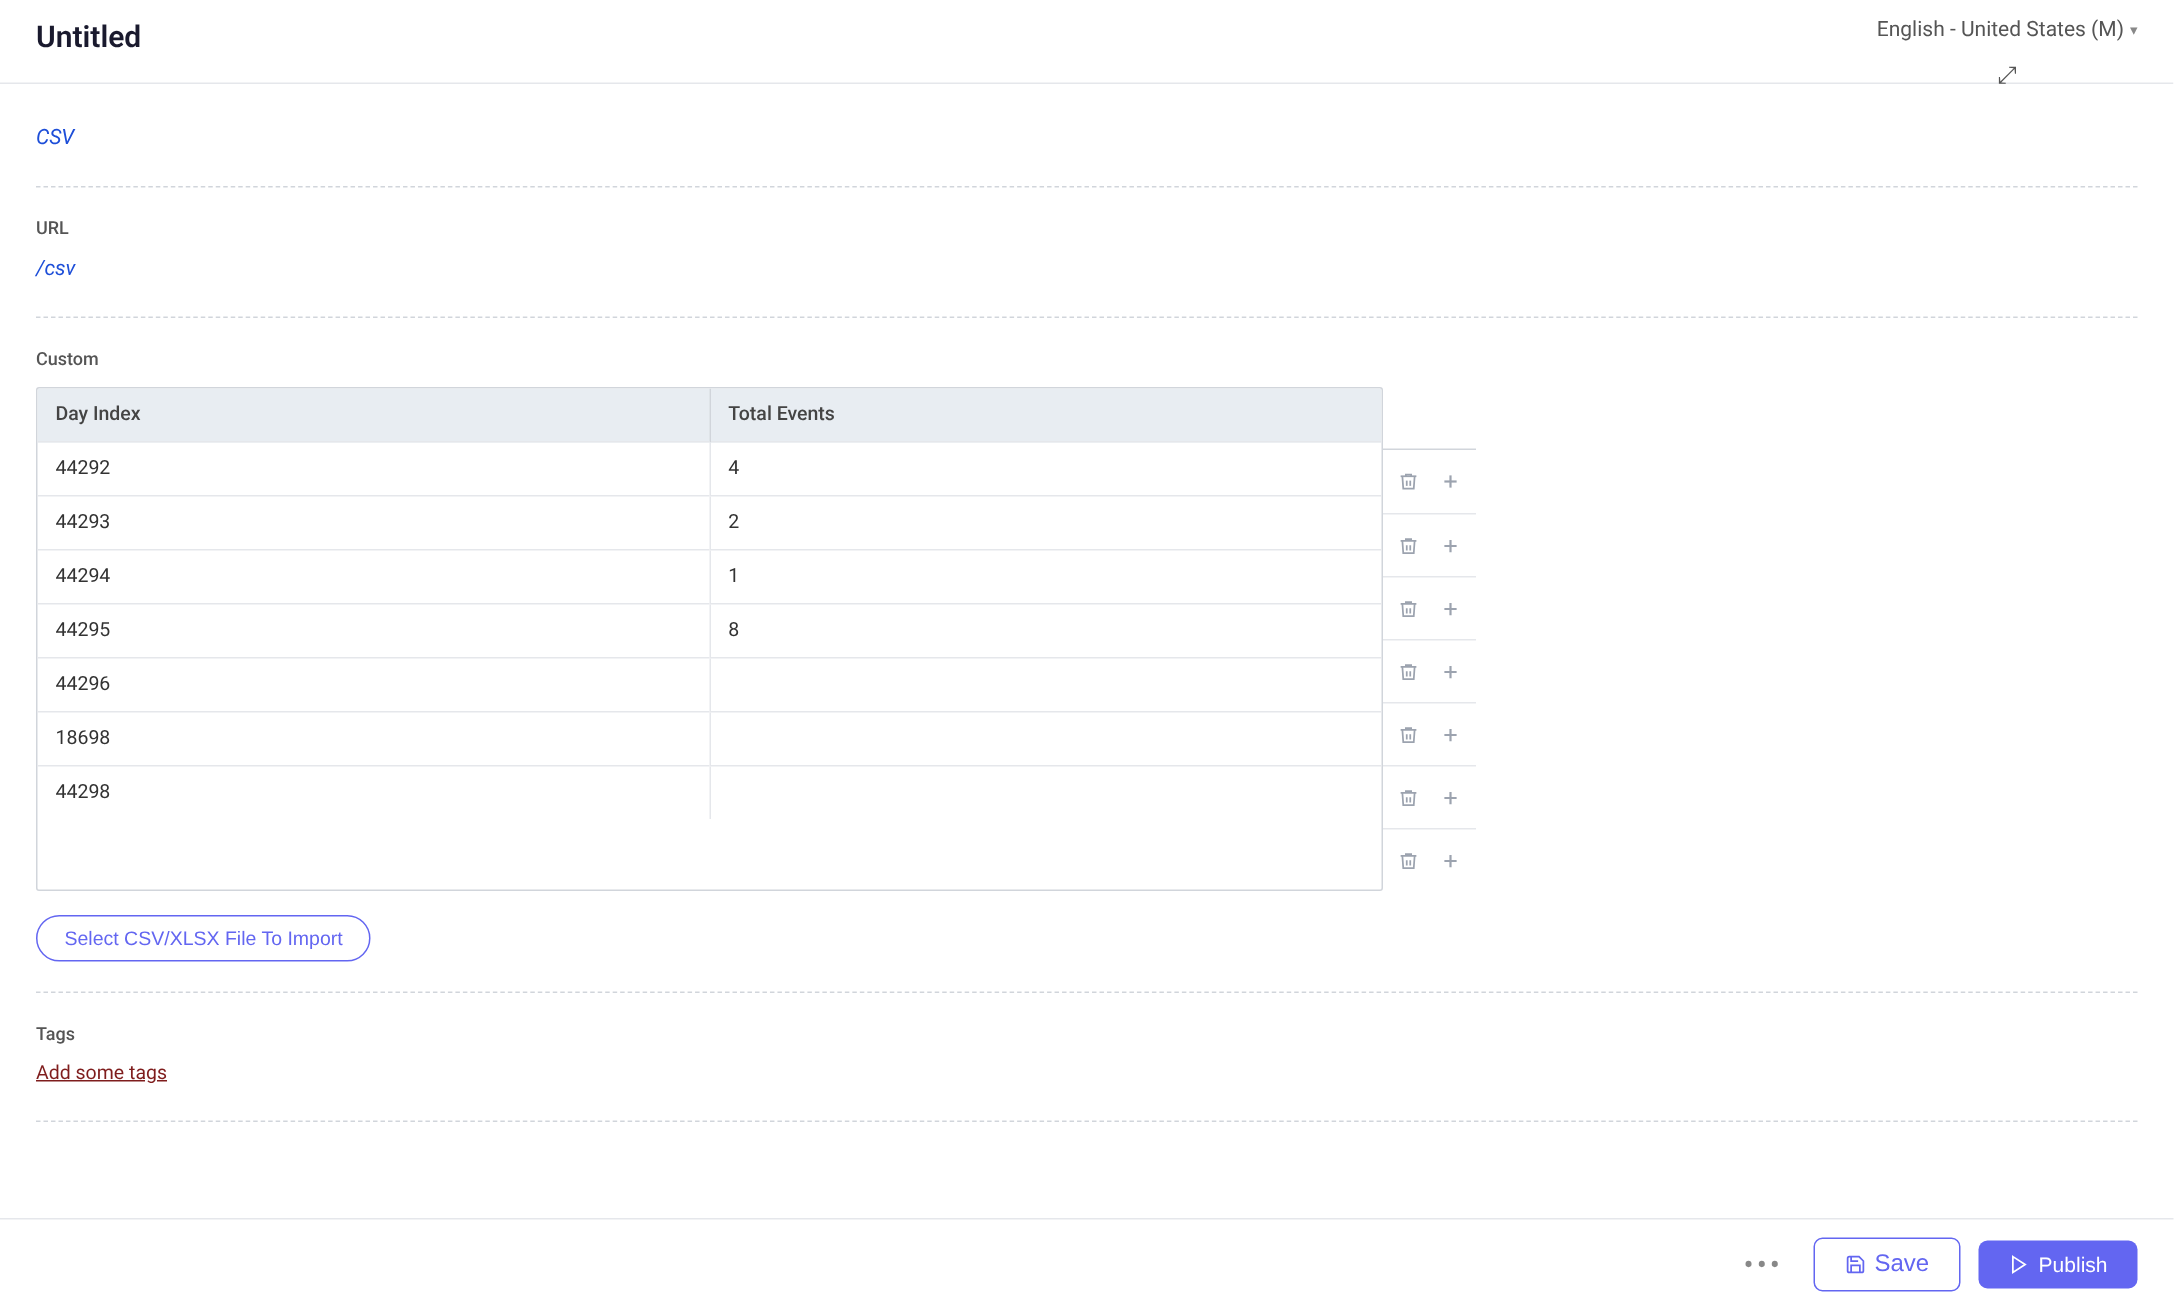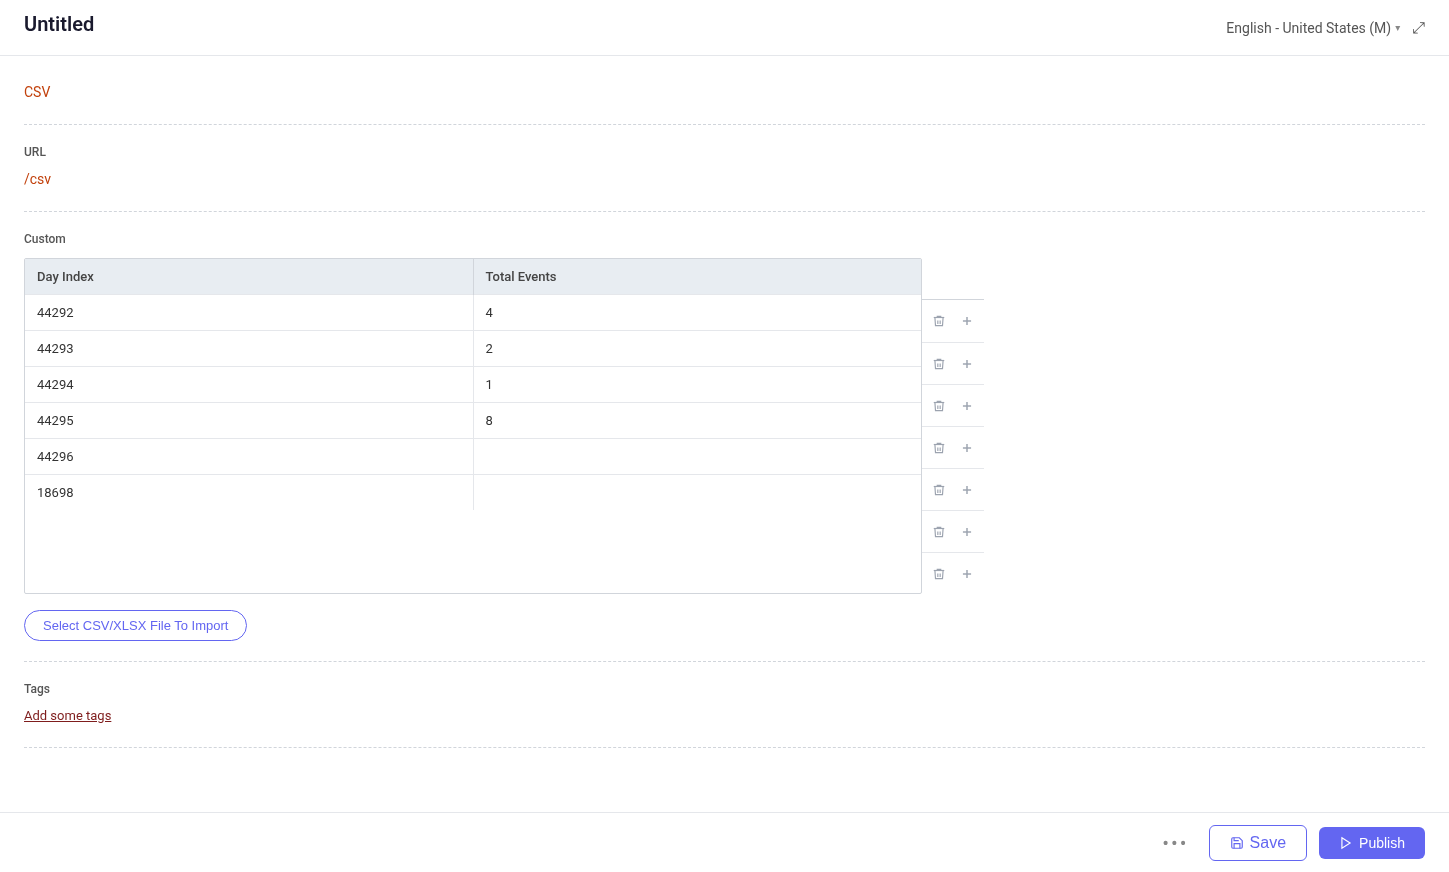--- a/index.html
+++ b/index.html
@@ -25,20 +25,21 @@
     .header-title {
       font-size: 20px;
       font-weight: 600;
       color: #1a1a2e;
     }
 
     .header-right {
       display: flex;
       align-items: center;
       gap: 12px;
+      flex-direction: column;
     }
 
     .language-selector {
       display: flex;
       align-items: center;
       gap: 4px;
       font-size: 14px;
       color: #555;
       cursor: pointer;
     }
@@ -67,22 +68,23 @@
     .field-label {
       font-size: 12px;
       font-weight: 500;
       color: #555;
       margin-bottom: 8px;
       text-transform: none;
     }
 
     .field-value {
       font-size: 14px;
-      color: #c2410c;
+      color: #1d4ed8;
       padding: 4px 0;
+      font-style: italic;
     }
 
     .divider {
       border: none;
       border-top: 1px dashed #d1d5db;
       margin: 20px 0;
     }
 
     .section-label {
       font-size: 12px;
@@ -305,20 +307,24 @@
               <tr>
                 <td>44295</td>
                 <td>8</td>
               </tr>
               <tr>
                 <td>44296</td>
                 <td></td>
               </tr>
               <tr>
                 <td>18698</td>
+                <td></td>
+              </tr>
+              <tr>
+                <td>44298</td>
                 <td></td>
               </tr>
             </tbody>
         </table>
       </div>
 
       <div class="actions-col" id="actions-col">
       <div style="height: 42px; border-bottom: 1px solid rgb(209, 213, 219);"></div>
           <div class="action-row" style="border-top: none;">
             <button class="action-btn">

